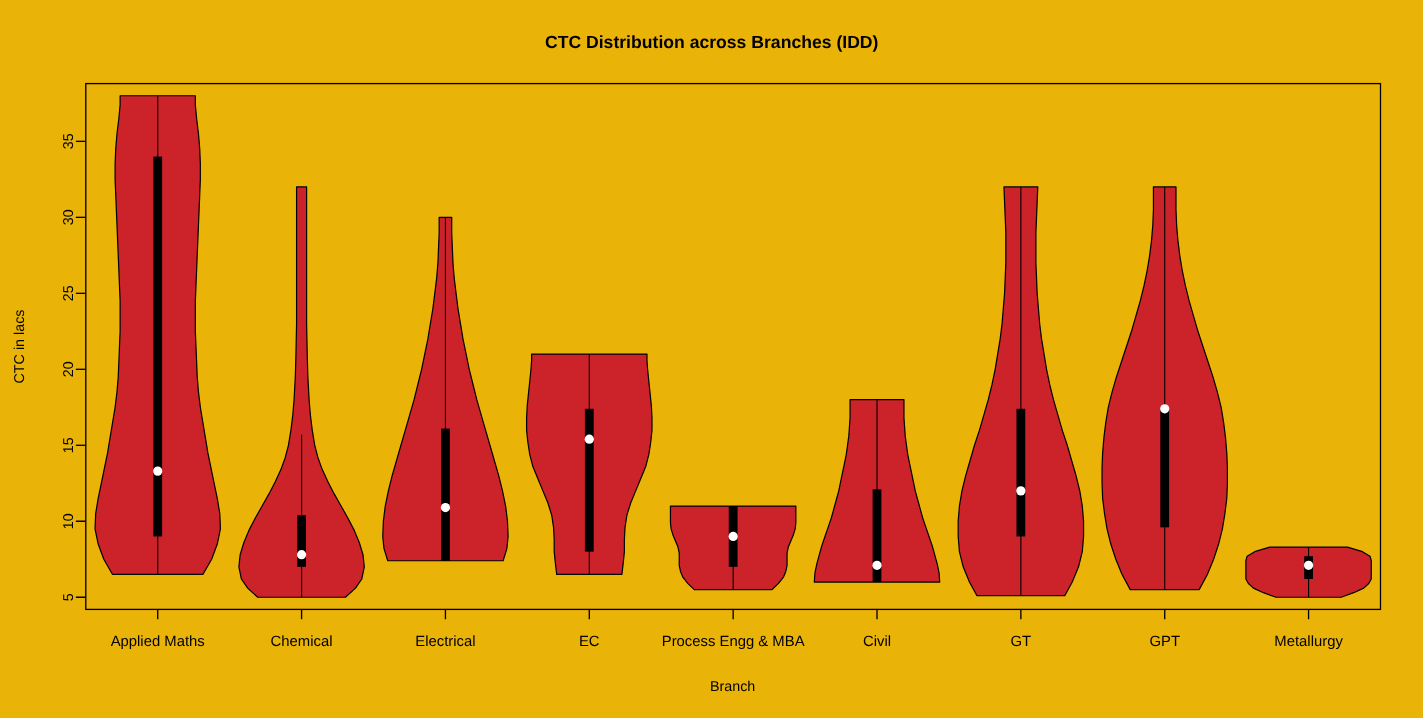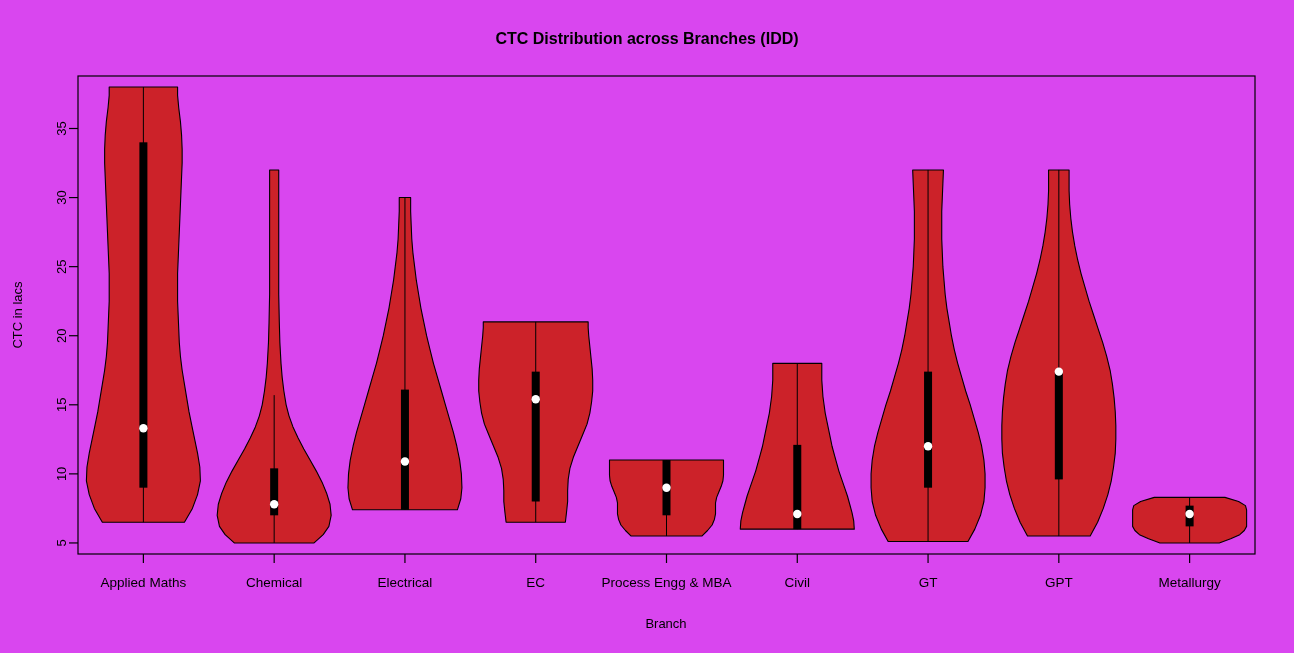--- a/index.html
+++ b/index.html
@@ -10,21 +10,21 @@
   body {
     width: 1294px;
     height: 653px;
     font-family: "Liberation Sans", sans-serif;
     overflow: hidden;
   }
   #chart-root {
     position: relative;
     width: 1294px;
     height: 653px;
-    background: #d946ef;
+    background: #eab308;
   }
   svg.plot-svg {
     position: absolute;
     top: 0;
     left: 0;
     width: 1294px;
     height: 653px;
     display: block;
   }
   .chart-title {

